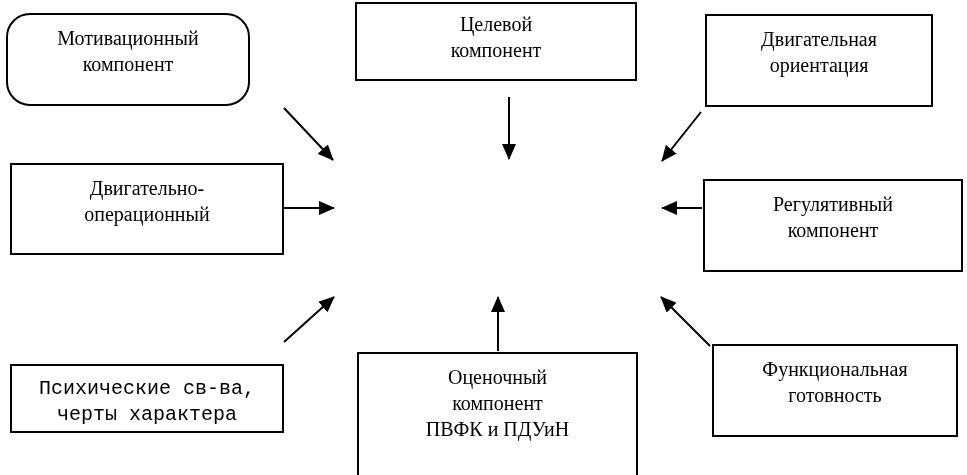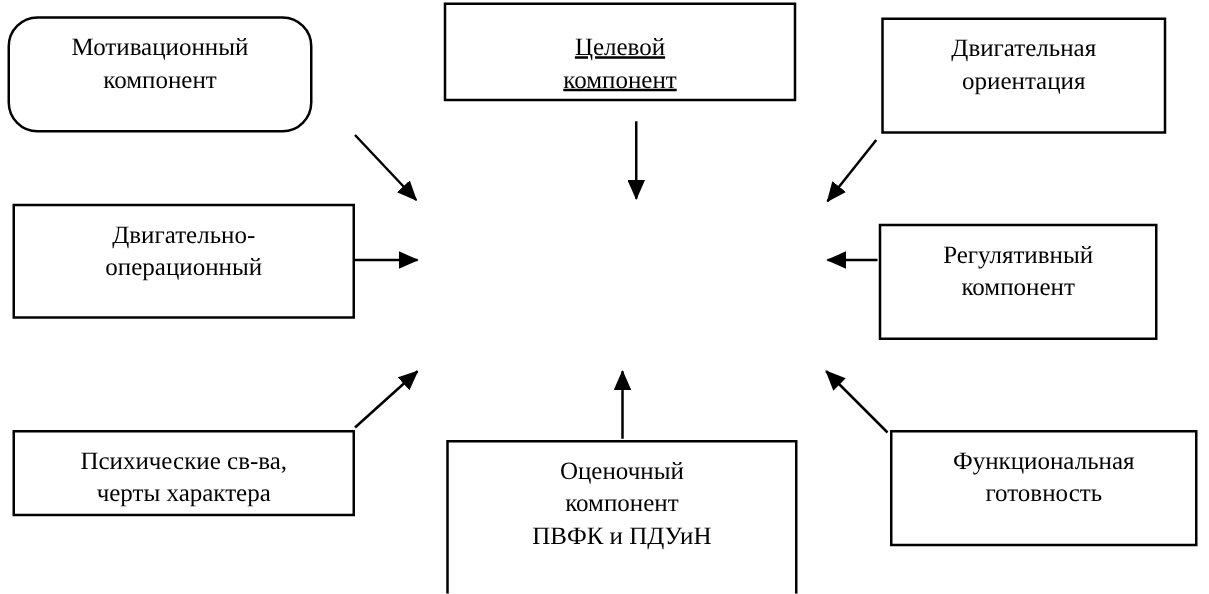--- a/index.html
+++ b/index.html
@@ -23,25 +23,25 @@
     box-sizing: border-box;
     border: 2px solid #000000;
     background: #ffffff;
     text-align: center;
     font-size: 20px;
     line-height: 26px;
     padding-top: 10px;
     white-space: pre-line;
   }
   .b-motivational { left: 6px;   top: 13px;  width: 244px; height: 93px; border-radius: 24px; }
-  .b-target       { left: 355px; top: 2px;   width: 282px; height: 79px; padding-top: 21px; text-decoration: underline; }
+  .b-target       { left: 355px; top: 2px;   width: 282px; height: 79px; padding-top: 7px; }
   .b-orientation  { left: 705px; top: 14px;  width: 228px; height: 93px; }
   .b-operational  { left: 10px;  top: 163px; width: 274px; height: 92px; }
-  .b-regulatory   { left: 703px; top: 179px; width: 223px; height: 93px; }
-  .b-psychic      { left: 10px;  top: 344px; width: 274px; height: 69px; }
+  .b-regulatory   { left: 703px; top: 179px; width: 260px; height: 93px; }
+  .b-psychic      { left: 10px;  top: 364px; width: 274px; height: 69px; font-family: Liberation Mono, monospace; }
   .b-evaluative   { left: 357px; top: 352px; width: 281px; height: 142px; }
   .b-functional   { left: 712px; top: 344px; width: 246px; height: 93px; }
   .b-center {
     left: 337px; top: 163px; width: 323px; height: 131px;
     font-weight: bold;
     letter-spacing: 0.5px;
     line-height: 27px;
     padding-top: 12px;
   }
 </style>

